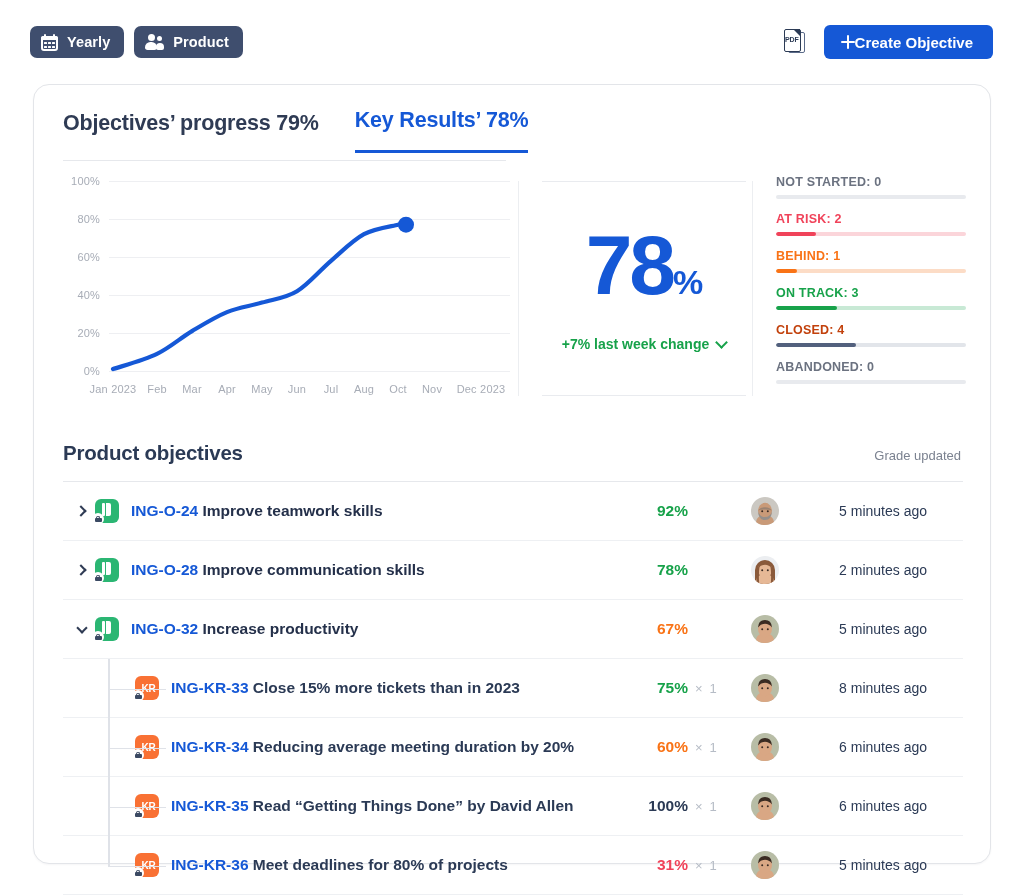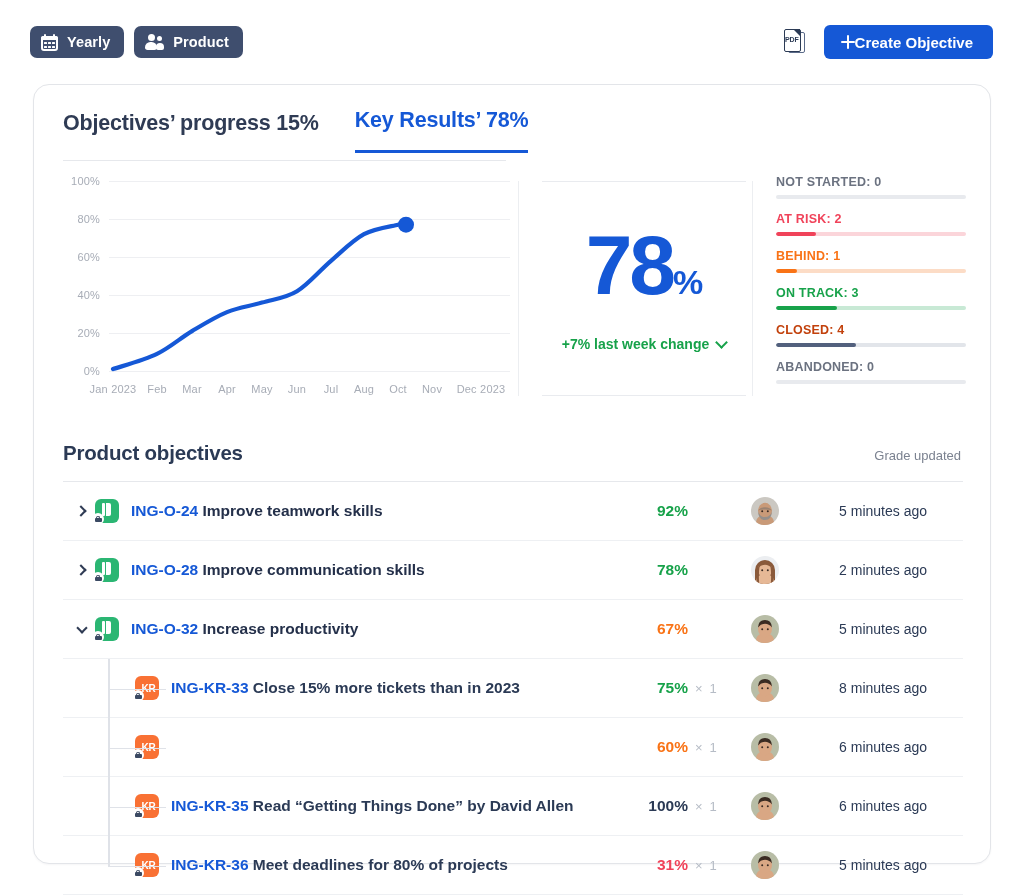--- a/index.html
+++ b/index.html
@@ -255,21 +255,21 @@
       <span class="plus"></span>
       <span>Create Objective</span>
     </button>
   </div>
 </div>
 
 <div class="card">
 
   <div class="tabs-rule"></div>
   <div class="tabs">
-    <button class="tab">Objectives’ progress 15%</button>
+    <button class="tab">Objectives’ progress 79%</button>
     <button class="tab active">Key Results’ 78%</button>
   </div>
 
   <div class="chart-wrap">
     <div class="plot">
       <div class="gridline" style="top:0px"></div>
       <div class="gridline" style="top:38px"></div>
       <div class="gridline" style="top:76px"></div>
       <div class="gridline" style="top:114px"></div>
       <div class="gridline" style="top:152px"></div>
@@ -475,20 +475,21 @@
         <div class="kr-indent">
           <span class="type-ico kr">
             <span class="kr-txt">KR</span>
             <span class="lockbadge">
               <span class="lk">
                 <span class="shk"></span>
                 <span class="bd"></span>
               </span>
             </span>
           </span>
+          <span class="row-text"><span class="key">ING-KR-34</span> <span class="ttl">Reducing average meeting duration by 20%</span></span>
         </div>
         <span class="weight"><span class="x">×</span><span>1</span></span>
         <span class="pct-cell" style="color:#f97316">60%</span>
         <span class="avatar"><svg width="28" height="28" viewBox="0 0 28 28">
             <rect width="28" height="28" fill="#b8bda6"></rect>
             <ellipse cx="14" cy="25" rx="9" ry="7" fill="#d9a784"></ellipse>
             <ellipse cx="14" cy="14" rx="7" ry="8.2" fill="#d9a784"></ellipse>
             <path d="M7 12.4 q0.6 -7.4 7 -7.4 q6.4 0 7 7.4 q-3 -3.6 -7 -3.6 q-4 0 -7 3.6 Z" fill="#3a2b22"></path>
             <circle cx="11.2" cy="14.2" r="1" fill="#3a2b24"></circle>
             <circle cx="16.8" cy="14.2" r="1" fill="#3a2b24"></circle>

